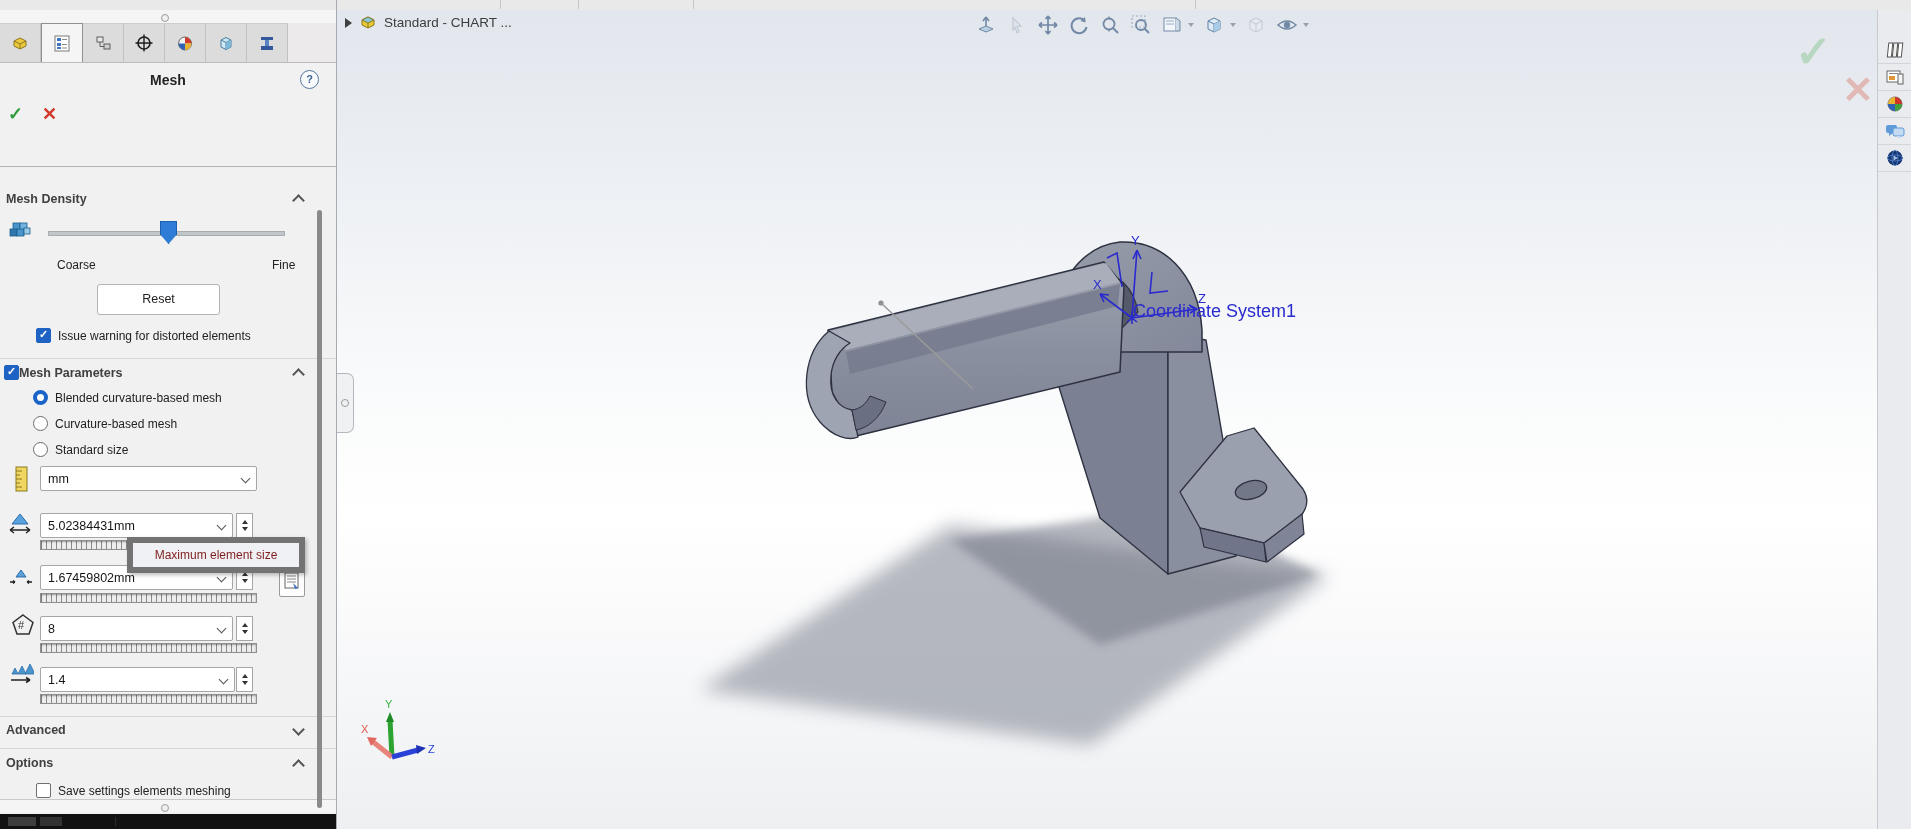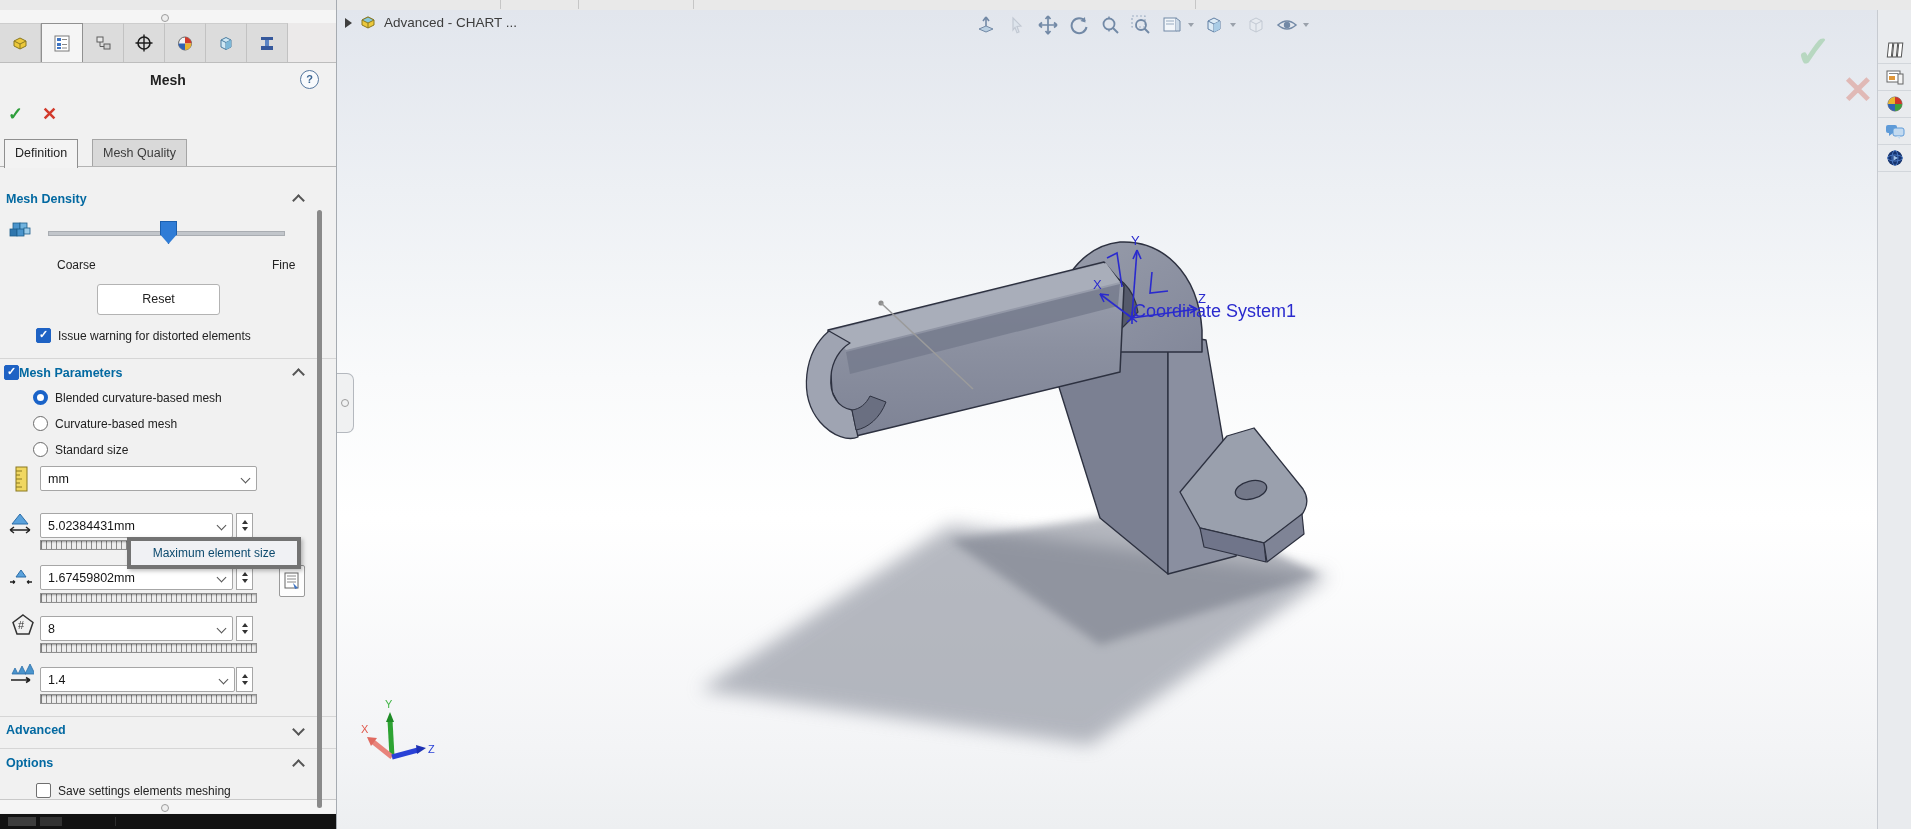--- a/index.html
+++ b/index.html
@@ -18,21 +18,21 @@
   .pm-title{position:absolute;left:0;top:62px;width:336px;text-align:center;font-weight:bold;font-size:14px;color:#222;}
   .help{position:absolute;left:300px;top:60px;width:17px;height:17px;border:1.5px solid #55779e;border-radius:50%;color:#3c6693;font-size:11px;font-weight:bold;text-align:center;line-height:17px;background:#f8fafc;}
   .okx{position:absolute;top:93px;font-size:18px;font-weight:bold;}
   .ok{left:8px;color:#2f9e3c;}
   .cancel{left:42px;color:#d23a2c;}
   .subtabs{position:absolute;left:0;top:129px;width:336px;height:28px;}
   .stab{position:absolute;top:0;height:26px;line-height:26px;padding:0 10px;font-size:12.5px;}
   .stab.active{left:4px;background:#f3f3f3;border:1px solid #8f8f8f;border-bottom:none;color:#222;z-index:2;height:28px;}
   .stab.idle{left:92px;background:#d9d9d9;border:1px solid #a5a5a5;color:#3c3c3c;}
   .tabline{position:absolute;left:0;top:156px;width:336px;height:1px;background:#b3b3b3;}
-  .sect-h{position:absolute;left:6px;font-weight:bold;font-size:12.5px;color:#0369a1;}
+  .sect-h{position:absolute;left:6px;font-weight:bold;font-size:12.5px;color:#404040;}
   .cv{display:inline-block;width:7px;height:7px;border-left:2px solid #555;border-bottom:2px solid #555;}
   .cv.up{transform:rotate(135deg);}
   .cv.down{transform:rotate(-45deg);}
   .chevpos{position:absolute;left:294px;}
   .slider-track{position:absolute;left:48px;top:221px;width:235px;height:3px;background:#c2c6cb;border:1px solid #a9adb2;}
   .slider-thumb{position:absolute;left:160px;top:211px;width:15px;height:21px;background:#2f7cd6;border:1px solid #1b5fae;clip-path:polygon(0 0,100% 0,100% 58%,50% 100%,0 58%);}
   .small-lab{position:absolute;font-size:12px;color:#222;}
   .btn{position:absolute;background:#fff;border:1px solid #b3b3b3;border-radius:3px;text-align:center;font-size:12.5px;color:#222;}
   .cb{position:absolute;width:15px;height:15px;border:1px solid #6f6f6f;background:#fff;border-radius:2px;box-sizing:border-box;}
   .cb.on{background:#1e62c4;border-color:#1e62c4;}
@@ -40,21 +40,21 @@
   .divline{position:absolute;left:0;width:336px;height:1px;background:#d6d6d6;}
   .rd{position:absolute;width:15px;height:15px;border-radius:50%;border:1px solid #6b6b6b;background:#fff;box-sizing:border-box;}
   .rd.on{border:4.5px solid #1a63c8;}
   .combo{position:absolute;height:25px;background:#fff;border:1px solid #a6a6a6;border-radius:2px;font-size:12.5px;color:#151515;line-height:25px;padding-left:7px;box-sizing:border-box;}
   .combo .chev{position:absolute;right:7px;top:8px;width:6px;height:6px;border-left:1.5px solid #555;border-bottom:1.5px solid #555;transform:rotate(-45deg);}
   .spin{position:absolute;width:17px;height:25px;background:#fff;border:1px solid #a6a6a6;box-sizing:border-box;display:flex;flex-direction:column;align-items:center;justify-content:center;gap:3px;}
   .spin::before{content:"";width:0;height:0;border-left:3.5px solid transparent;border-right:3.5px solid transparent;border-bottom:4.5px solid #333;}
   .spin::after{content:"";width:0;height:0;border-left:3.5px solid transparent;border-right:3.5px solid transparent;border-top:4.5px solid #333;}
   .ticks{position:absolute;left:40px;width:217px;height:10px;border:1px solid #8f8f8f;box-sizing:border-box;
      background:repeating-linear-gradient(90deg,#8a8a8a 0 1px,#ededed 1px 5px);box-shadow:inset 0 1px 2px rgba(0,0,0,.35);}
-  .tooltip{position:absolute;left:127px;top:527px;width:166px;height:24px;background:#f0f1f4;border:4px solid #737373;box-shadow:2px 2px 4px rgba(0,0,0,.25);font-size:12px;color:#0c4a6e;line-height:24px;text-align:center;z-index:5;}
+  .tooltip{position:absolute;left:127px;top:527px;width:166px;height:24px;background:#f0f1f4;border:6px solid #737373;box-shadow:2px 2px 4px rgba(0,0,0,.25);font-size:12px;color:#7f1d1d;line-height:24px;text-align:center;z-index:5;}
   .calcbtn{position:absolute;left:279px;top:555px;width:24px;height:30px;background:#fdfdfd;border:1px solid #9a9a9a;border-radius:2px;display:flex;align-items:center;justify-content:center;}
   .ficon{position:absolute;left:8px;width:26px;height:26px;}
   .scrollbar{position:absolute;left:317px;top:200px;width:5px;height:598px;background:#8a8a8a;border-radius:3px;}
   .darkstrip{position:absolute;left:0;top:814px;width:337px;height:15px;background:#121212;}
   .darkstrip .blk{position:absolute;top:3px;height:9px;background:#3d3d3d;}
   
   .vdiv{position:absolute;left:336px;top:0;width:1px;height:829px;background:#a6abb1;z-index:6;}
   .vhandle{position:absolute;left:337px;top:373px;width:16px;height:58px;background:#f0f1f2;border:1px solid #b4b8be;border-left:none;border-radius:0 7px 7px 0;z-index:6;}
   .vhandle .dot{position:absolute;left:4px;top:25px;width:6px;height:6px;border:1px solid #9c9c9c;border-radius:50%;}
   
@@ -145,24 +145,20 @@
           <rect x="3" y="11" width="12" height="4" fill="#35589c"></rect>
         </svg>
       </div>
     </div>
 
     <div class="pm-title">Mesh</div>
     <div class="help">?</div>
     <div class="okx ok">✓</div>
     <div class="okx cancel">✕</div>
 
-    <div class="subtabs">
-      <div class="stab active">Definition</div>
-      <div class="stab idle">Mesh Quality</div>
-    </div>
     <div class="tabline"></div>
 
     <div class="sect-h" style="top:182px">Mesh Density</div>
     <div class="chevpos" style="top:184px"><span class="cv up"></span></div>
 
     <svg class="ficon" style="top:207px" width="28" height="26">
       <g stroke="#1d5e8c" stroke-width="0.8">
         <rect x="5" y="6" width="7" height="7" fill="#4a94cc"></rect>
           <rect x="12" y="6" width="7" height="7" fill="#71b3de"></rect>
         <rect x="2" y="12" width="7" height="7" fill="#2f76ad"></rect>
@@ -285,21 +281,21 @@
   <div class="viewport">
 
     
     <div class="flyout">
       <div class="flyarrow"></div>
       <svg width="18" height="17">
         <path d="M3 6 L9 3 L15 6 L15 11 L9 14 L3 11 Z" fill="#ecc83b" stroke="#8a7820"></path>
         <path d="M9 3 L15 6 L9 9 L3 6 Z" fill="#86c8dc" stroke="#8a7820"></path>
         <path d="M9 9 L9 14" stroke="#8a7820"></path>
       </svg>
-      <span>Advanced - CHART ...</span>
+      <span>Standard - CHART ...</span>
     </div>
 
     
     <div class="hud">
       <div class="hudi">
         <svg width="20" height="20">
             <path d="M10 2 L10 11 M10 2 L7 6 M10 2 L13 6" stroke="#7289a6" stroke-width="1.6" fill="none"></path>
             <path d="M3 14 L10 11 L17 14 L10 17 Z" fill="#b9cfe2" stroke="#7289a6"></path>
           </svg>
       </div>

